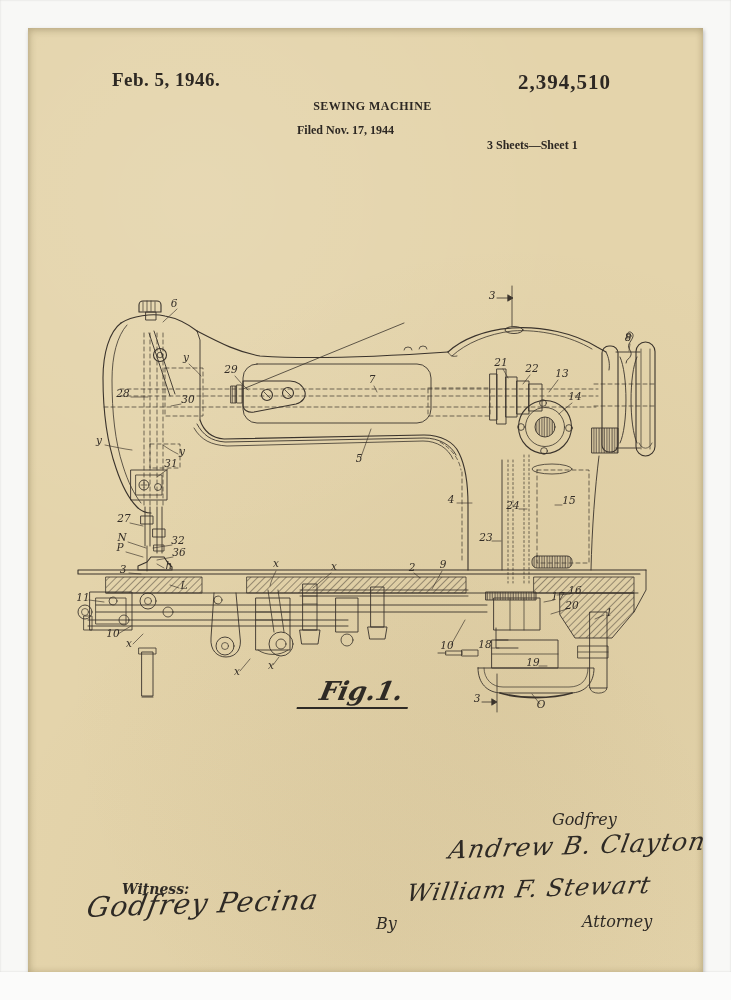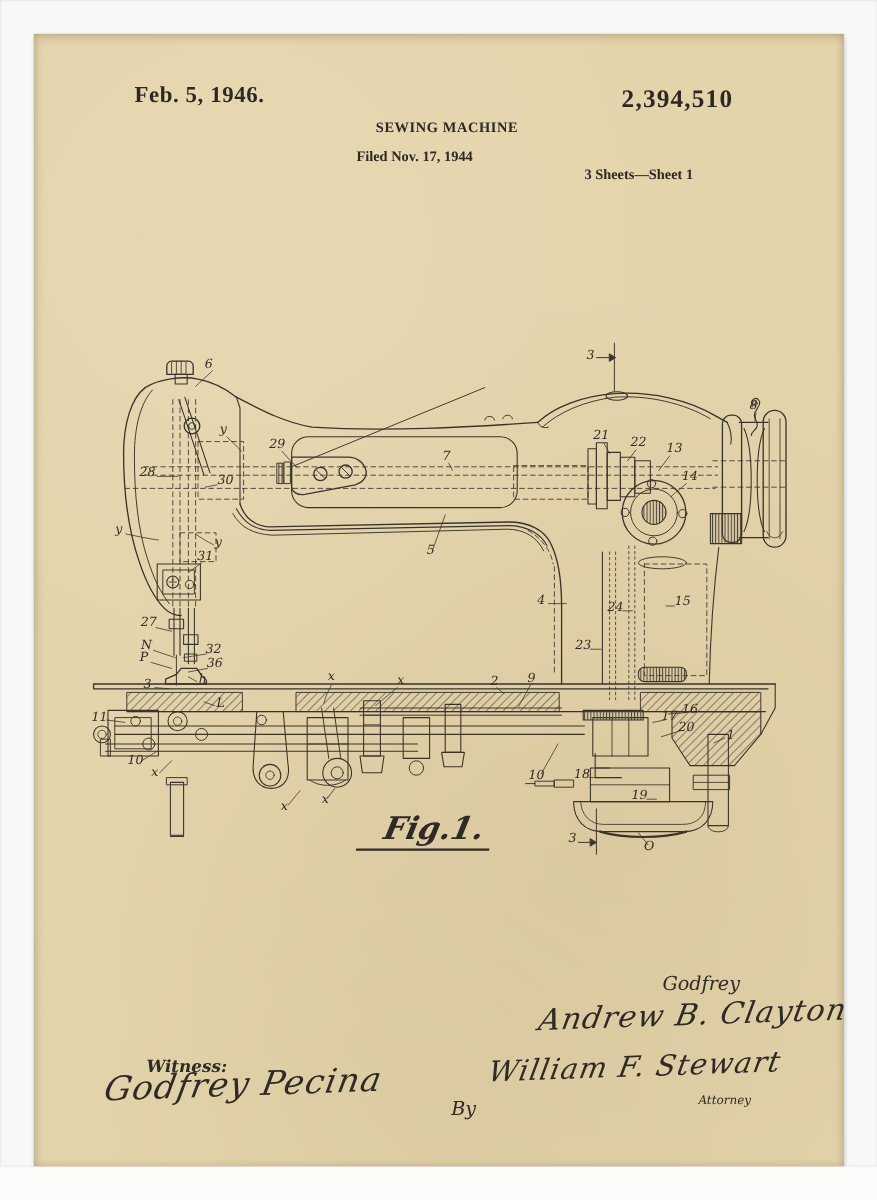--- a/index.html
+++ b/index.html
@@ -24,21 +24,21 @@
   .hdr-sheets{left:487px;top:123px;font-size:12px;margin-top:15px;}
   .fig-svg{position:absolute;left:70px;top:280px;width:600px;height:450px;}
   .script{font-family:"DejaVu Serif",serif;font-style:italic;color:#2e2a25;}
   .fig-cap{left:300px;top:676px;font-size:26px;font-weight:bold;transform:skewX(-12deg);}
   .fig-cap span{border-bottom:2px solid #2e2a25;padding:0 8px 1px 20px;display:inline-block;}
   .sig-skew{transform:skewX(-12deg) rotate(-2deg);}
   .inventor-h{left:552px;top:810px;font-size:16px;}
   .sig-inventor{left:450px;top:831px;font-size:25px;letter-spacing:1px;}
   .by-label{left:376px;top:886px;font-size:16px;font-weight:normal;margin-top:28px;}
   .sig-attorney{left:408px;top:875px;font-size:24px;letter-spacing:1px;}
-  .attorney-h{left:582px;top:912px;font-size:10px;}
+  .attorney-h{left:582px;top:912px;font-size:16px;}
   .witness-h{left:122px;top:881px;font-size:14px;font-weight:bold;}
   .sig-witness{left:88px;top:887px;font-size:28px;letter-spacing:1px;}
   .ref{font:italic 10.5px "DejaVu Serif",serif;fill:#332d27;}
 </style>
 </head>
 <body>
 
 <div class="stage">
   <div class="frame"></div>
   <div class="paper"></div>

